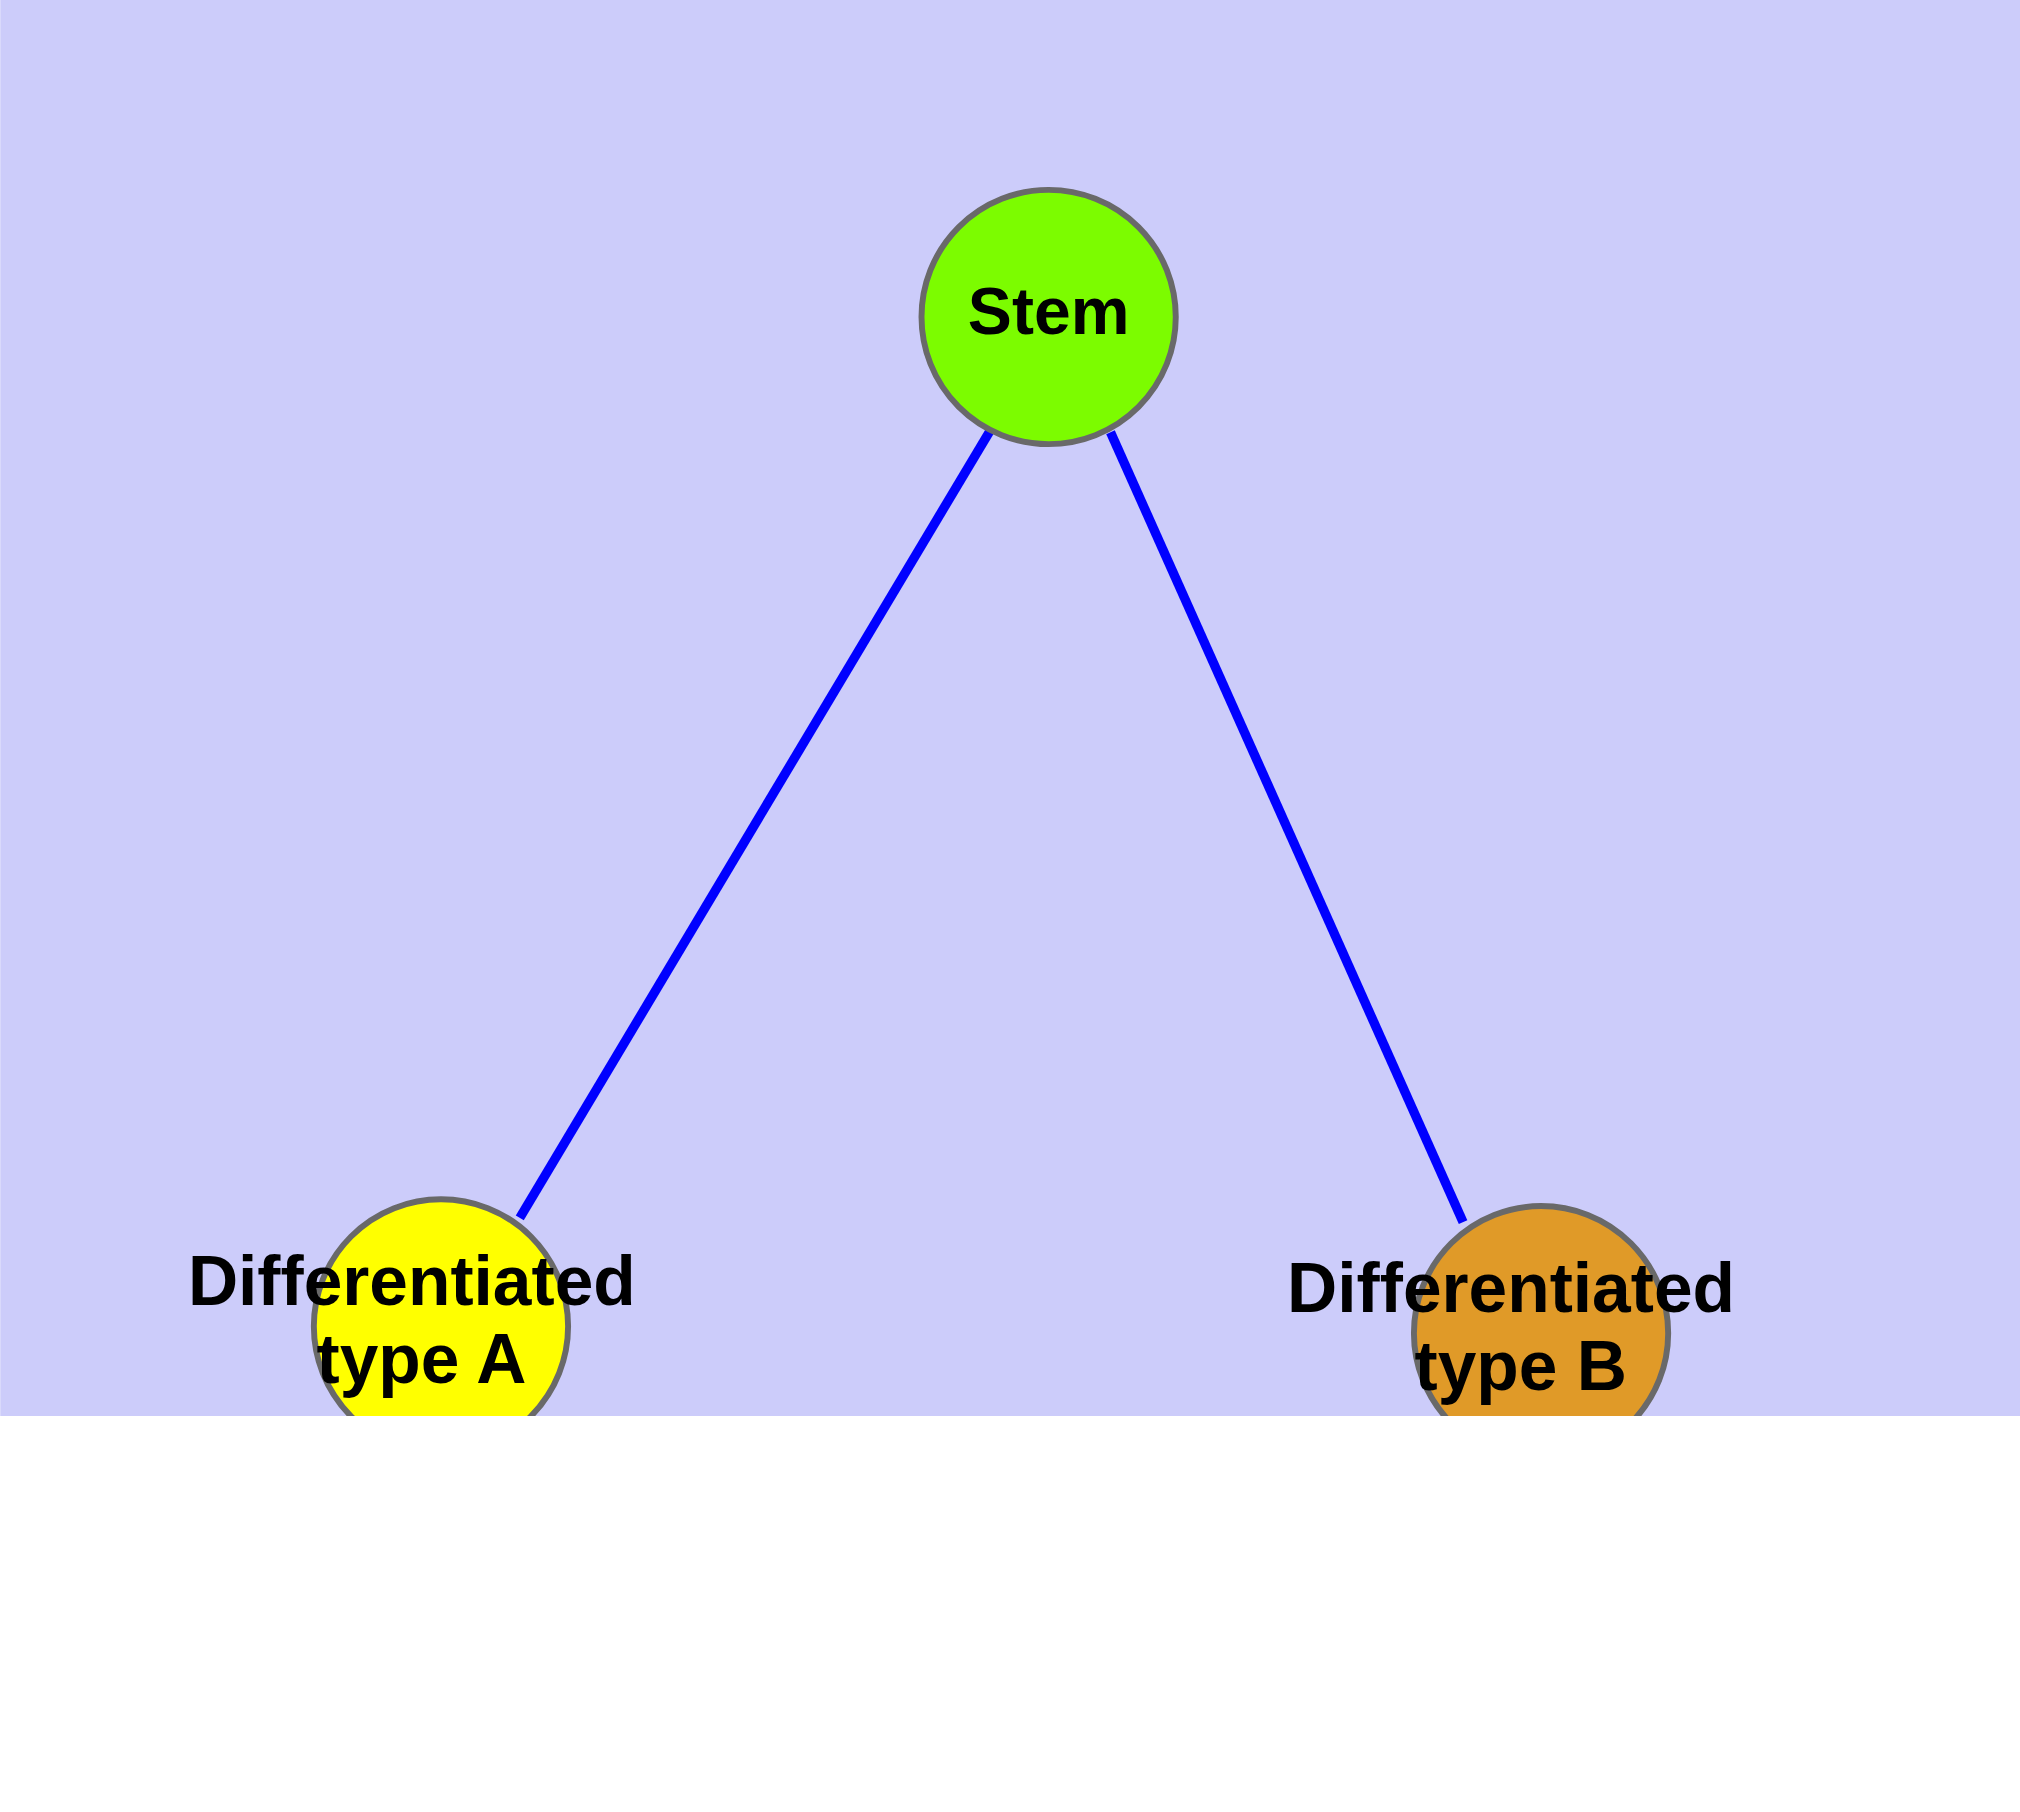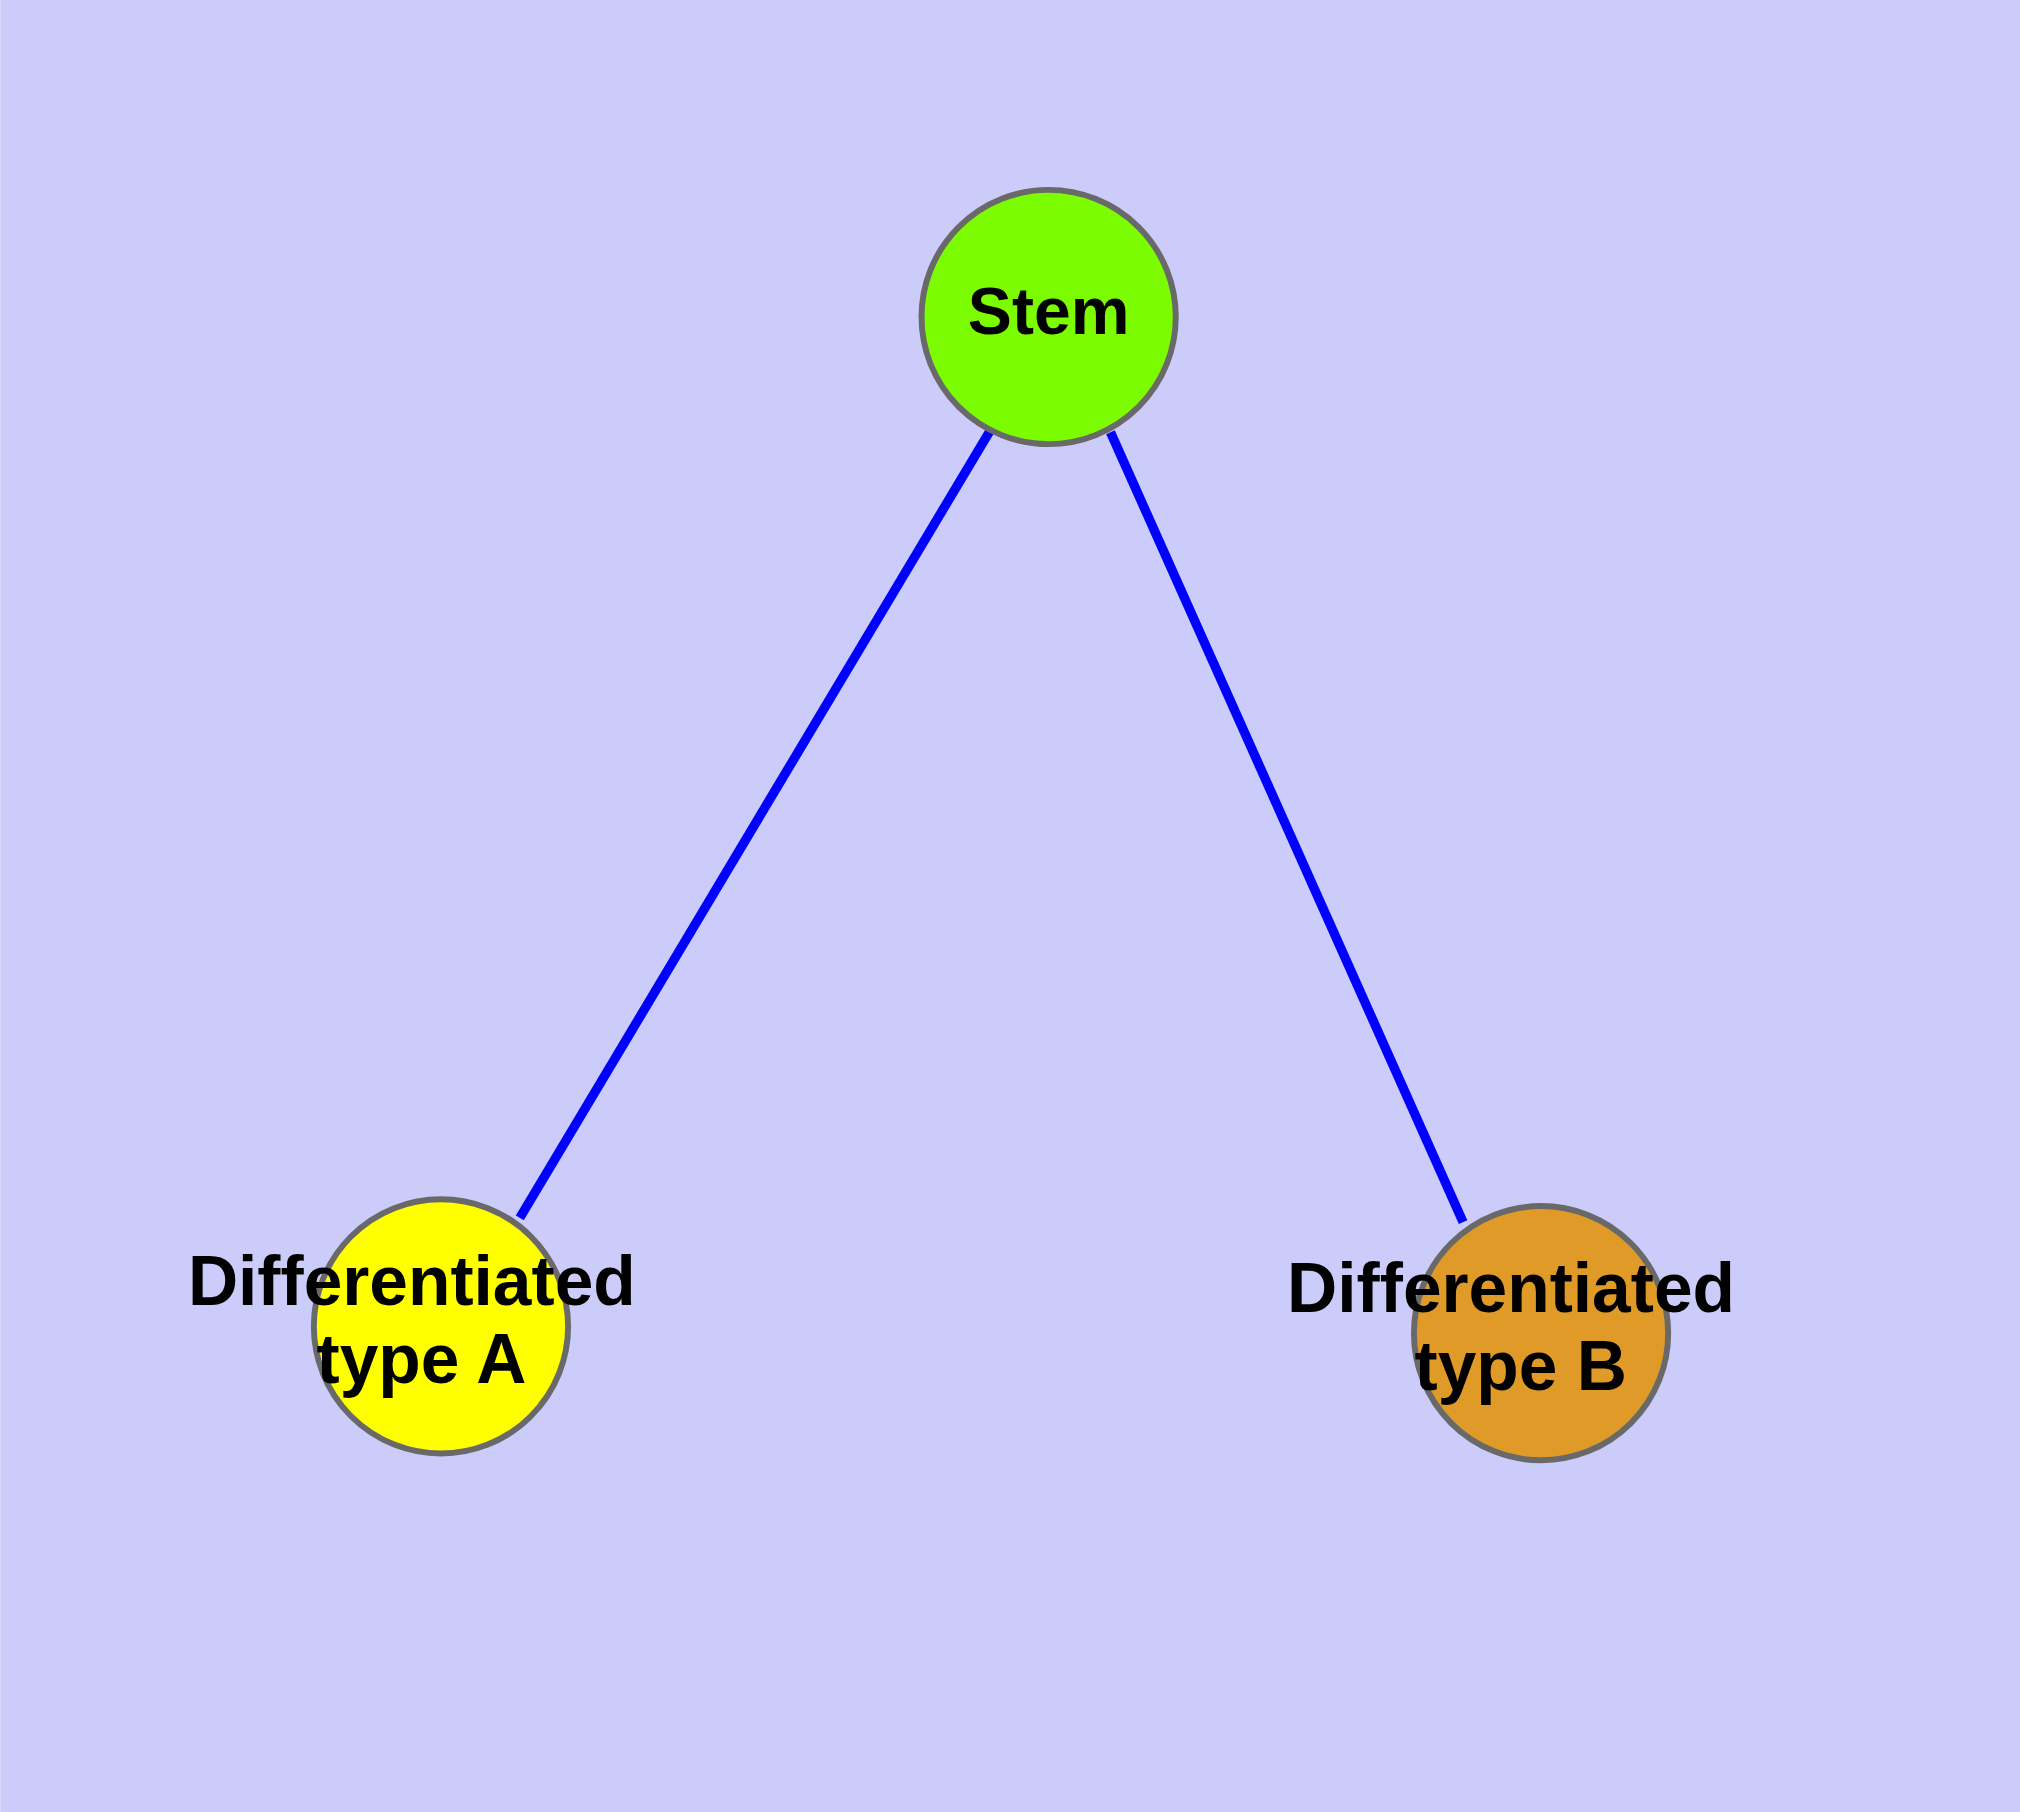--- a/index.html
+++ b/index.html
@@ -29,21 +29,21 @@
     font-family: "Liberation Sans", sans-serif;
     font-weight: bold;
     fill: #000000;
     text-anchor: middle;
     dominant-baseline: middle;
   }
 </style>
 </head>
 <body>
 
-<div id="canvas" style="width: 2021px; height: 1812px;">
+<div id="canvas" style="width: 2021px; height: 1416px;">
   <svg id="graph-svg" viewBox="0 0 2384 2138" xmlns="http://www.w3.org/2000/svg" style="width: 2021px; height: 1812px;">
 
     <rect id="bg-rect" x="0" y="0" width="2384" height="2138" fill="#ccccfa"></rect>
 
     <g id="edges-group">
       <line id="edge-0" x1="1168" y1="508" x2="613" y2="1437" stroke="#0000ff" stroke-width="11" stroke-linecap="butt"></line>
       <line id="edge-1" x1="1310" y1="510" x2="1726" y2="1442" stroke="#0000ff" stroke-width="11" stroke-linecap="butt"></line>
     </g>
 
     <g id="nodes-group">

